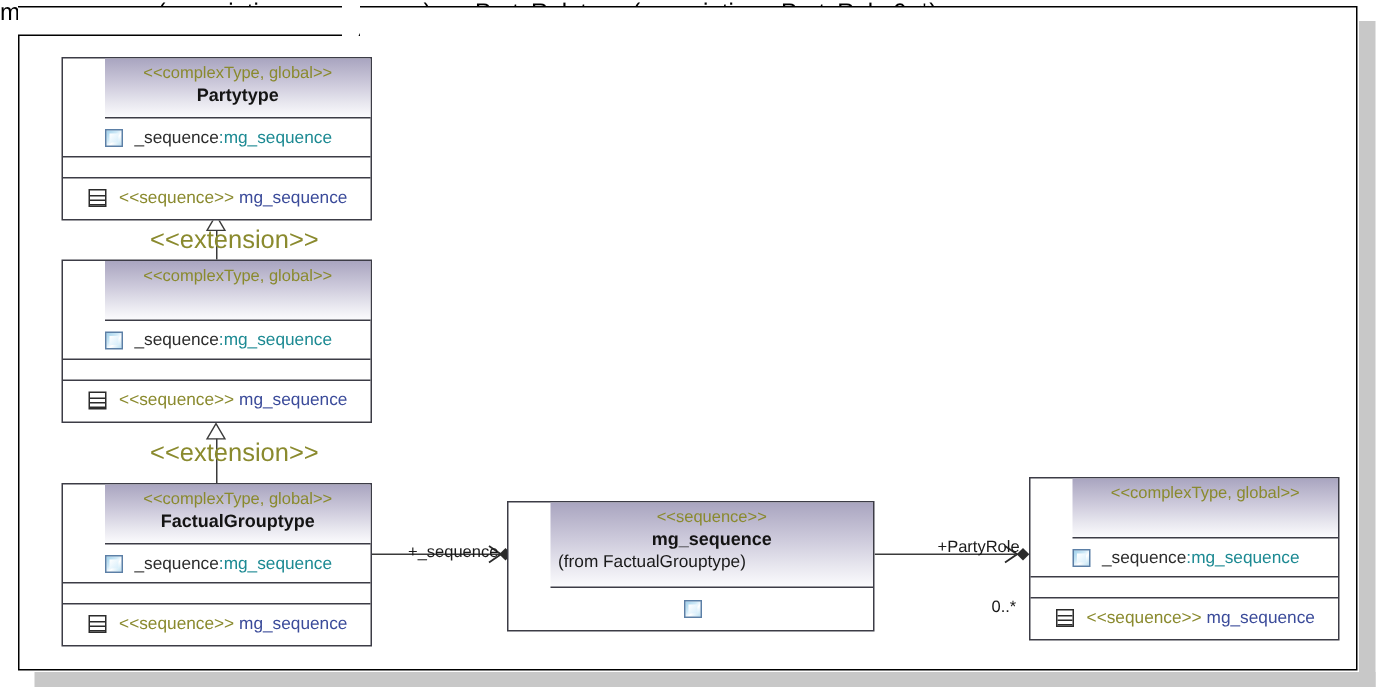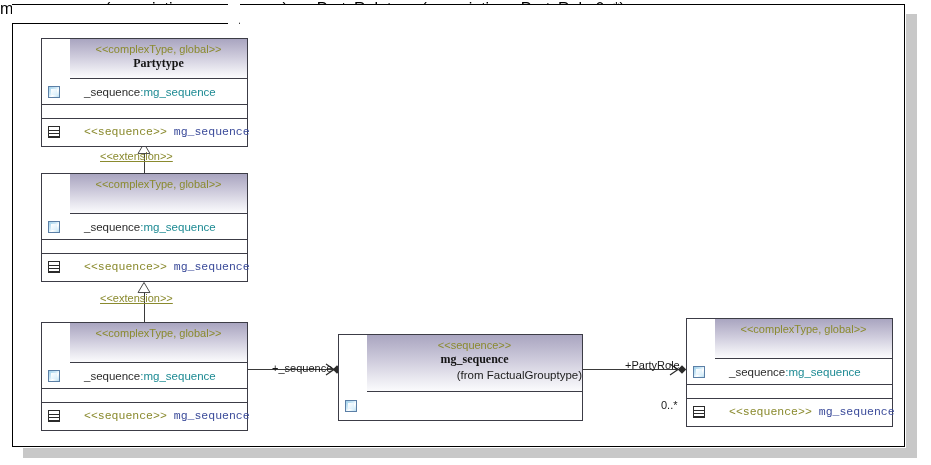--- a/index.html
+++ b/index.html
@@ -104,42 +104,42 @@
     font-size: 11px;
     line-height: 14px;
     white-space: nowrap;
   }
   .classname {
     color: #141414;
     font-weight: bold;
     font-size: 12px;
     line-height: 15px;
     white-space: nowrap;
-    font-family: Liberation Serif, serif;
   }
   .from-line {
     font-size: 11.5px;
     color: #1a1a1a;
-    text-align: right;
+    text-align: left;
     padding: 1px 0 2px 5px;
     line-height: 14px;
     white-space: nowrap;
   }
 
   .uml-compartment {
     border-bottom: 1px solid #3c3c46;
     box-sizing: border-box;
     padding: 3px 4px 3px 6px;
     display: flex;
     align-items: center;
-    gap: 24px;
+    gap: 8px;
     height: 26px;
     white-space: nowrap;
-  }
-  .uml-compartment:last-child { border-bottom: none; font-family: Liberation Mono, monospace; }
+    justify-content: center;
+  }
+  .uml-compartment:last-child { border-bottom: none; }
   .uml-compartment.empty { height: 14px; padding: 0; }
 
   .row-text { font-size: 11.5px; line-height: 14px; white-space: nowrap; }
   .attr-name { color: #2c2c2c; }
   .attr-type { color: #1d8a93; }
   .elem-stereo { color: #8a8a2e; }
   .seq-stereo { color: #8a8a2e; }
   .seq-name { color: #3b4b9a; }
 
   
@@ -192,25 +192,24 @@
   .conn-h { height: 1px; }
   .gen-arrow-outline {
     position: absolute;
     width: 14px;
     height: 11px;
     overflow: visible;
   }
 
   .conn-label {
     position: absolute;
-    font-size: 11px;
+    font-size: 17px;
     color: #8a8a2e;
     white-space: nowrap;
     background: transparent;
-    text-decoration: underline;
   }
   .assoc-label {
     position: absolute;
     font-size: 11px;
     color: #1a1a1a;
     white-space: nowrap;
   }
 </style>
 </head>
 <body>
@@ -294,20 +293,21 @@
         <span></span>
       </span>
     <span class="row-text"><span class="seq-stereo">&lt;&lt;sequence&gt;&gt;</span> <span class="seq-name">mg_sequence</span></span>
   </div>
 </div>
 
 
 <div class="uml-box" style="left:41px; top:322px; width:207px; height:109px;">
   <div class="uml-header" style="height:40px;">
     <div class="stereotype">&lt;&lt;complexType, global&gt;&gt;</div>
+    <div class="classname">FactualGrouptype</div>
   </div>
   <div class="uml-compartment">
     <span class="icon icon-attribute"></span>
     <span class="row-text"><span class="attr-name">_sequence</span><span class="attr-type">:mg_sequence</span></span>
   </div>
   <div class="uml-compartment empty"></div>
   <div class="uml-compartment">
     <span class="icon icon-sequence">
         <span></span>
       </span>

